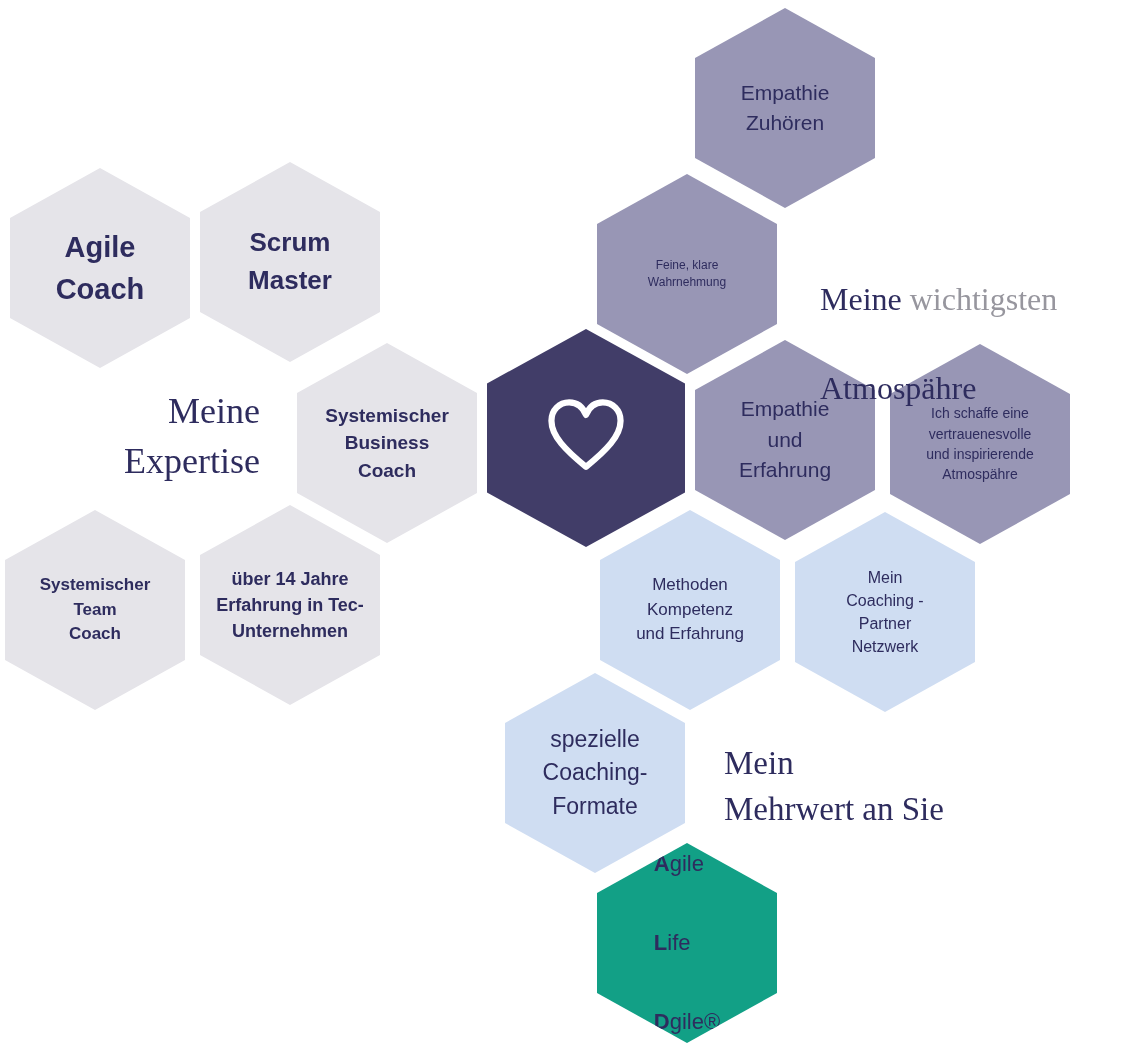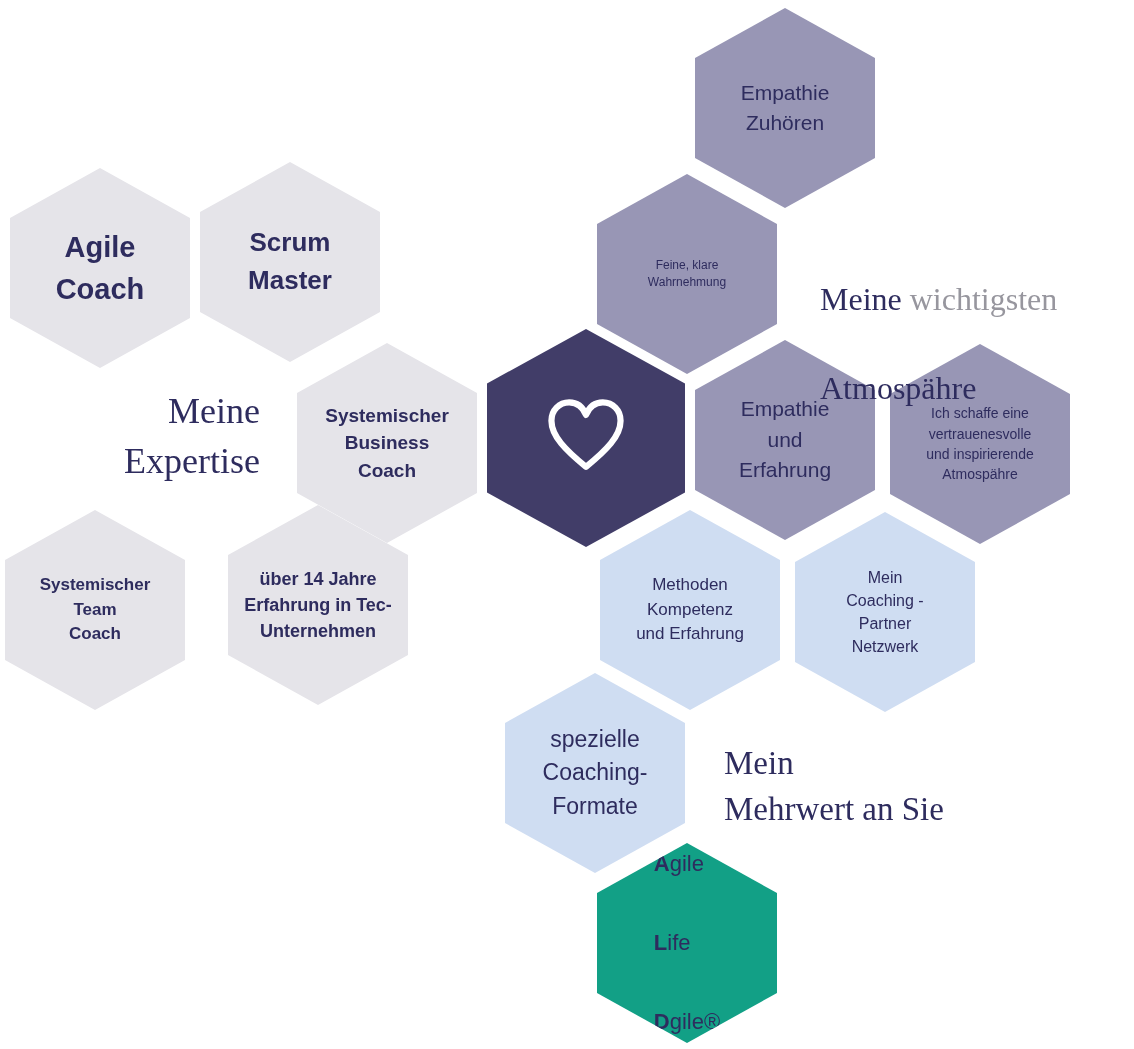--- a/index.html
+++ b/index.html
@@ -69,21 +69,21 @@
 Master</div>
 
   <div class="hex hex--gray" style="left:297px;top:343px;font-size:19px;">Systemischer
 Business
 Coach</div>
 
   <div class="hex hex--gray" style="left:5px;top:510px;font-size:17px;">Systemischer
 Team
 Coach</div>
 
-  <div class="hex hex--gray" style="left:200px;top:505px;font-size:18px;padding:0 12px;margin-left:28px;">über 14 Jahre
+  <div class="hex hex--gray" style="left:200px;top:505px;font-size:18px;padding:0 12px;">über 14 Jahre
 Erfahrung in Tec-
 Unternehmen</div>
 
   <div class="heading" style="left:30px;top:386px;width:230px;text-align:right;font-size:36px;">Meine
 Expertise</div>
 
   <div class="hex hex--dark" style="left:487px;top:329px;width:198px;height:218px;">
     <svg class="heart-svg" viewBox="0 0 100 100" aria-hidden="true">
       <path d="M50 80 C 29 63, 14 48, 14 32 C 14 21, 22 13, 32.5 13 C 41 13, 47 18.5, 50 26 C 53 18.5, 59 13, 67.5 13 C 78 13, 86 21, 86 32 C 86 48, 71 63, 50 80 Z" fill="none" stroke="#ffffff" stroke-width="6.5" stroke-linecap="round" stroke-linejoin="round"></path>
     </svg>

